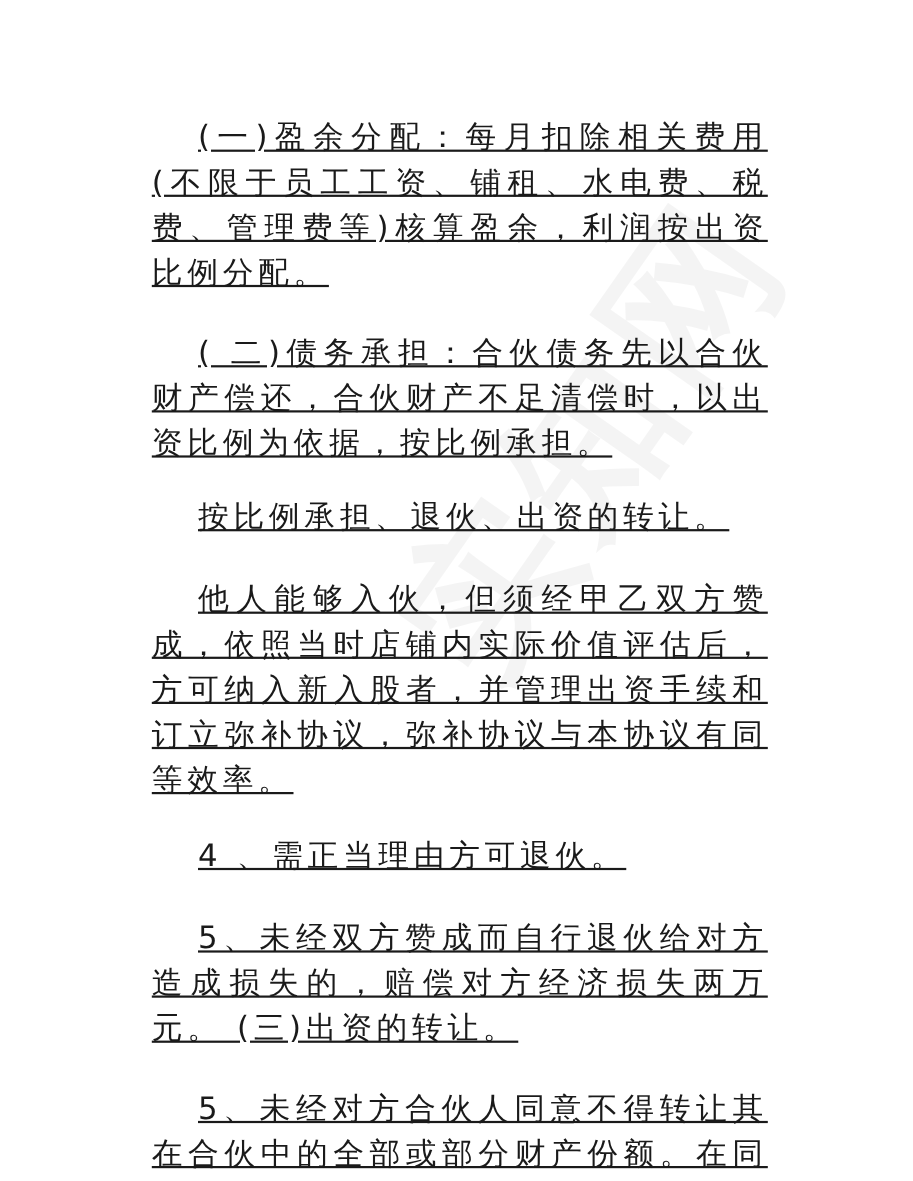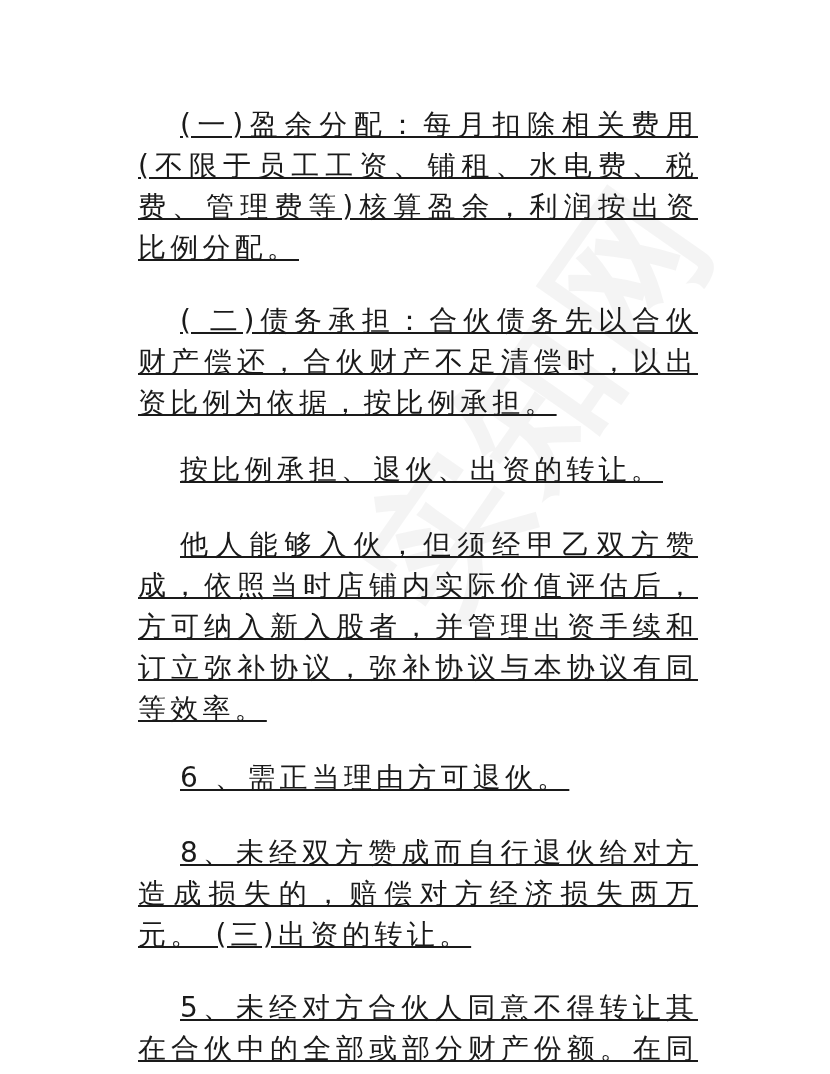--- a/index.html
+++ b/index.html
@@ -64,20 +64,20 @@
     <p class="para">(一)盈余分配：每月扣除相关费用(不限于员工工资、铺租、水电费、税费、管理费等)核算盈余，利润按出资比例分配。</p>
     <div class="gap"></div>
     <p class="para">( 二)债务承担：合伙债务先以合伙财产偿还，合伙财产不足清偿时，以出资比例为依据，按比例承担。</p>
     <div class="gap-sm"></div>
     <p class="para">按比例承担、退伙、出资的转让。</p>
     <div class="gap-sm"></div>
     <div class="gap"></div>
     <p class="para">他人能够入伙，但须经甲乙双方赞成，依照当时店铺内实际价值评估后，方可纳入新入股者，并管理出资手续和订立弥补协议，弥补协议与本协议有同等效率。</p>
     <div class="gap-sm"></div>
     <div class="gap-sm"></div>
-    <p class="para">6 、需正当理由方可退伙。</p>
+    <p class="para">4 、需正当理由方可退伙。</p>
     <div class="gap-sm"></div>
     <div class="gap"></div>
-    <p class="para">8、未经双方赞成而自行退伙给对方造成损失的，赔偿对方经济损失两万元。 (三)出资的转让。</p>
+    <p class="para">5、未经双方赞成而自行退伙给对方造成损失的，赔偿对方经济损失两万元。 (三)出资的转让。</p>
     <div class="gap"></div>
     <p class="para">5、未经对方合伙人同意不得转让其在合伙中的全部或部分财产份额。在同等条件下，合伙人有优先受让权。如向合伙人以外的第三人转让，第三人应按入伙对待，否则以退伙对待转让人。合伙人以外的第三人受让合伙企业财产份额的，经修改合伙协议即成为合伙企业的合伙人。</p>
   </div>
 </div>
 
 </body></html>

